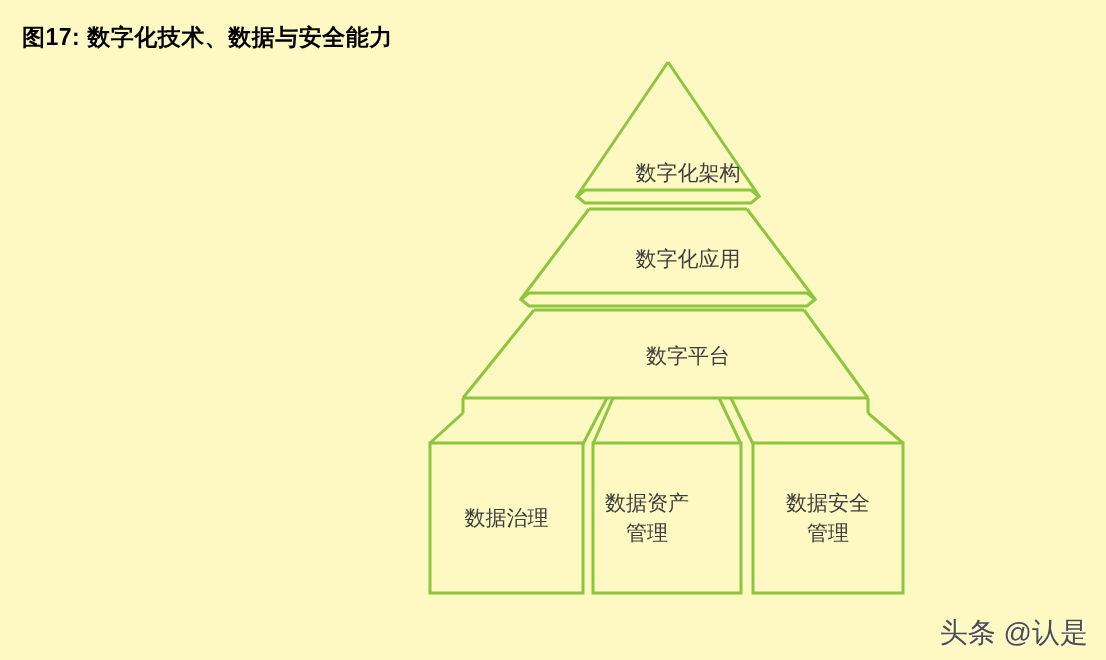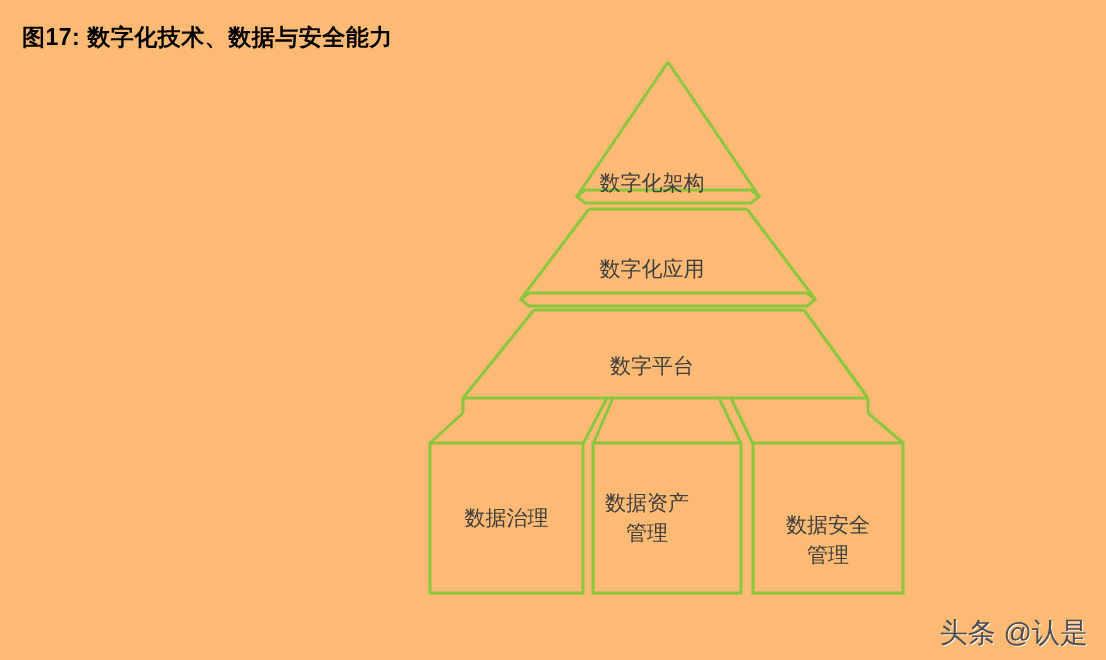--- a/index.html
+++ b/index.html
@@ -5,21 +5,21 @@
   html, body {
     margin: 0;
     padding: 0;
     background: #ffffff;
     font-family: "Liberation Sans", "DejaVu Sans", sans-serif;
   }
   .page {
     position: relative;
     width: 1106px;
     height: 660px;
-    background: #fdba74;
+    background: #fef9c3;
     overflow: hidden;
   }
   .figure-title {
     position: absolute;
     left: 22px;
     top: 22px;
     font-size: 23px;
     font-weight: 700;
     color: var(--c-title, #000000);
     letter-spacing: 0.5px;
@@ -36,50 +36,49 @@
   .diagram-svg polygon,
   .diagram-svg rect {
     fill: none;
     stroke: var(--c-line, #8CC63F);
     stroke-width: 3;
     stroke-linejoin: miter;
     stroke-linecap: butt;
   }
   .tier-label {
     position: absolute;
-    left: 542px;
+    left: 578px;
     width: 220px;
     height: 32px;
     display: flex;
     align-items: center;
     justify-content: center;
     font-size: 21px;
     color: var(--c-label, #3d3d3d);
     white-space: nowrap;
-    margin-top: 10px;
   }
   .tier-label.t1 { top: 157px; }
   .tier-label.t2 { top: 243px; }
   .tier-label.t3 { top: 340px; }
   .box-label {
     position: absolute;
     top: 443px;
     height: 150px;
     display: flex;
     align-items: center;
     justify-content: center;
     text-align: center;
     font-size: 21px;
     line-height: 30px;
     color: var(--c-label, #3d3d3d);
     white-space: pre-line;
   }
   .box-label.b1 { left: 430px; width: 153px; }
   .box-label.b2 { left: 573px; width: 148px; }
-  .box-label.b3 { left: 753px; width: 150px; margin-top: 22px; }
+  .box-label.b3 { left: 753px; width: 150px; }
   .watermark {
     position: absolute;
     right: 18px;
     bottom: 8px;
     font-size: 28px;
     font-weight: 400;
     color: var(--c-watermark, #4d4d4d);
     text-shadow: 1px 1px 0 rgba(255,255,255,0.85);
     white-space: nowrap;
   }

